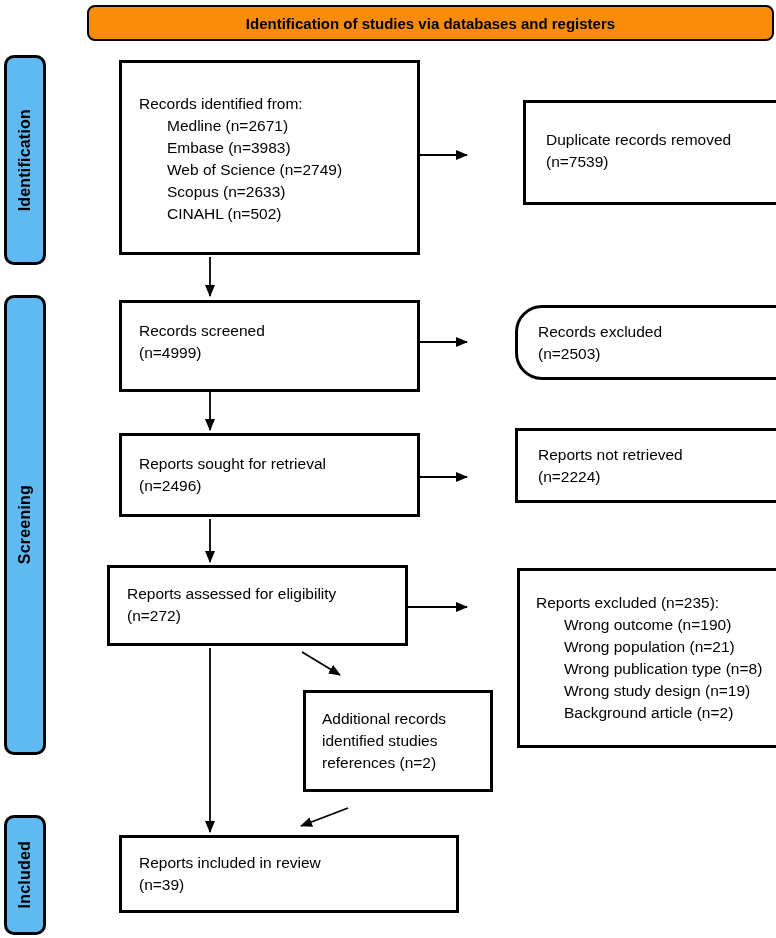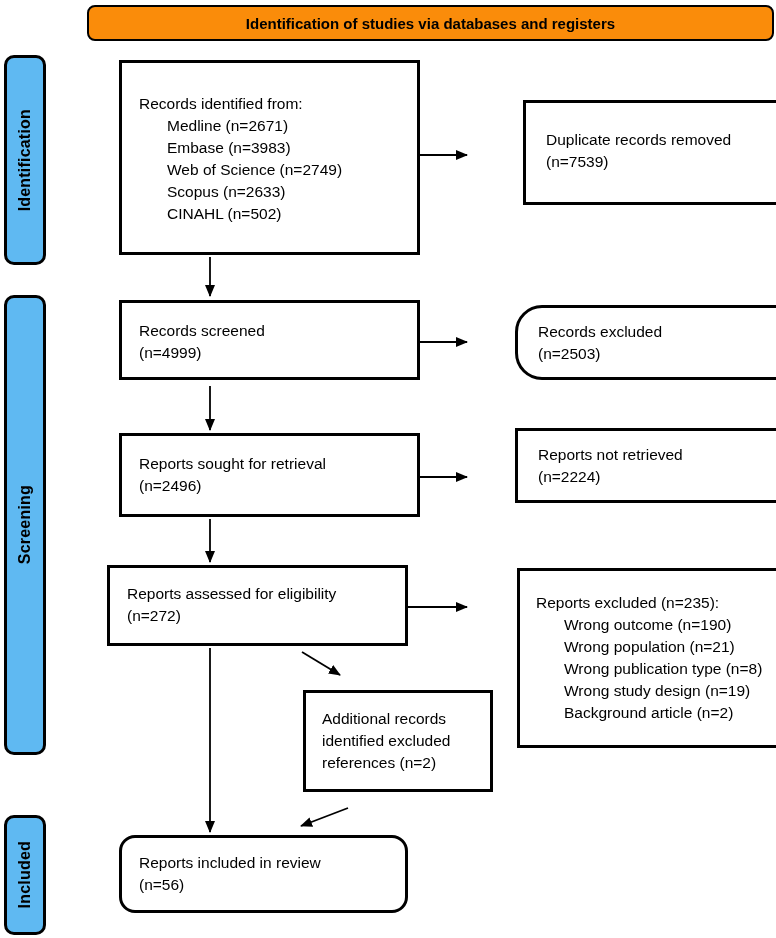--- a/index.html
+++ b/index.html
@@ -61,28 +61,28 @@
     background: #ffffff;
     border: 3px solid #000000;
     box-sizing: border-box;
     font-size: 15.5px;
     line-height: 22px;
     margin-left: 45px;
   }
   .indent { padding-left: 28px; }
   .box-identified       { left: 74px;  top: 60px;  width: 301px; height: 195px; padding: 30px 0 0 17px; }
   .box-duplicates       { left: 478px; top: 100px; width: 296px; height: 105px; padding: 26px 0 0 20px; }
-  .box-screened         { left: 74px;  top: 300px; width: 301px; height: 80px;  padding: 17px 0 0 17px; }
+  .box-screened         { left: 74px;  top: 300px; width: 301px; height: 92px;  padding: 17px 0 0 17px; }
   .box-rec-excluded     { left: 470px; top: 305px; width: 296px; height: 75px;  padding: 13px 0 0 20px; border-radius: 27px; }
   .box-sought           { left: 74px;  top: 433px; width: 301px; height: 84px;  padding: 17px 0 0 17px; }
   .box-not-retrieved    { left: 470px; top: 428px; width: 291px; height: 75px;  padding: 13px 0 0 20px; }
   .box-assessed         { left: 62px;  top: 565px; width: 301px; height: 81px;  padding: 15px 0 0 17px; }
   .box-rep-excluded     { left: 472px; top: 568px; width: 294px; height: 180px; padding: 21px 12px 0 16px; }
   .box-additional       { left: 258px; top: 690px; width: 190px; height: 102px; padding: 15px 0 0 16px; }
-  .box-included         { left: 74px;  top: 835px; width: 289px; height: 78px;  padding: 14px 0 0 17px; border-radius: 16px; }
+  .box-included         { left: 74px;  top: 835px; width: 340px; height: 78px;  padding: 14px 0 0 17px; }
 </style>
 </head>
 <body>
 
 <div class="canvas" style="--header-bg: #FA8C0A; --stage-bg: #5FB9F2;">
 
   <svg class="arrow-layer" viewBox="0 0 776 938" xmlns="http://www.w3.org/2000/svg">
     <defs>
       <marker id="ah" markerUnits="userSpaceOnUse" markerWidth="12" markerHeight="10" refX="11" refY="5" orient="auto">
         <path d="M0,0 L12,5 L0,10 Z" fill="#000000"></path>
@@ -157,22 +157,22 @@
     <div>Reports excluded (n=235):</div>
     <div class="indent">Wrong outcome (n=190)</div>
     <div class="indent">Wrong population (n=21)</div>
     <div class="indent">Wrong publication type (n=8)</div>
     <div class="indent">Wrong study design (n=19)</div>
     <div class="indent">Background article (n=2)</div>
   </div>
 
   <div class="node box-additional">
     <div>Additional records</div>
-    <div>identified excluded</div>
+    <div>identified studies</div>
     <div>references (n=2)</div>
   </div>
 
   <div class="node box-included">
     <div>Reports included in review</div>
-    <div>(n=56)</div>
+    <div>(n=39)</div>
   </div>
 
 </div>
 
 </body></html>

